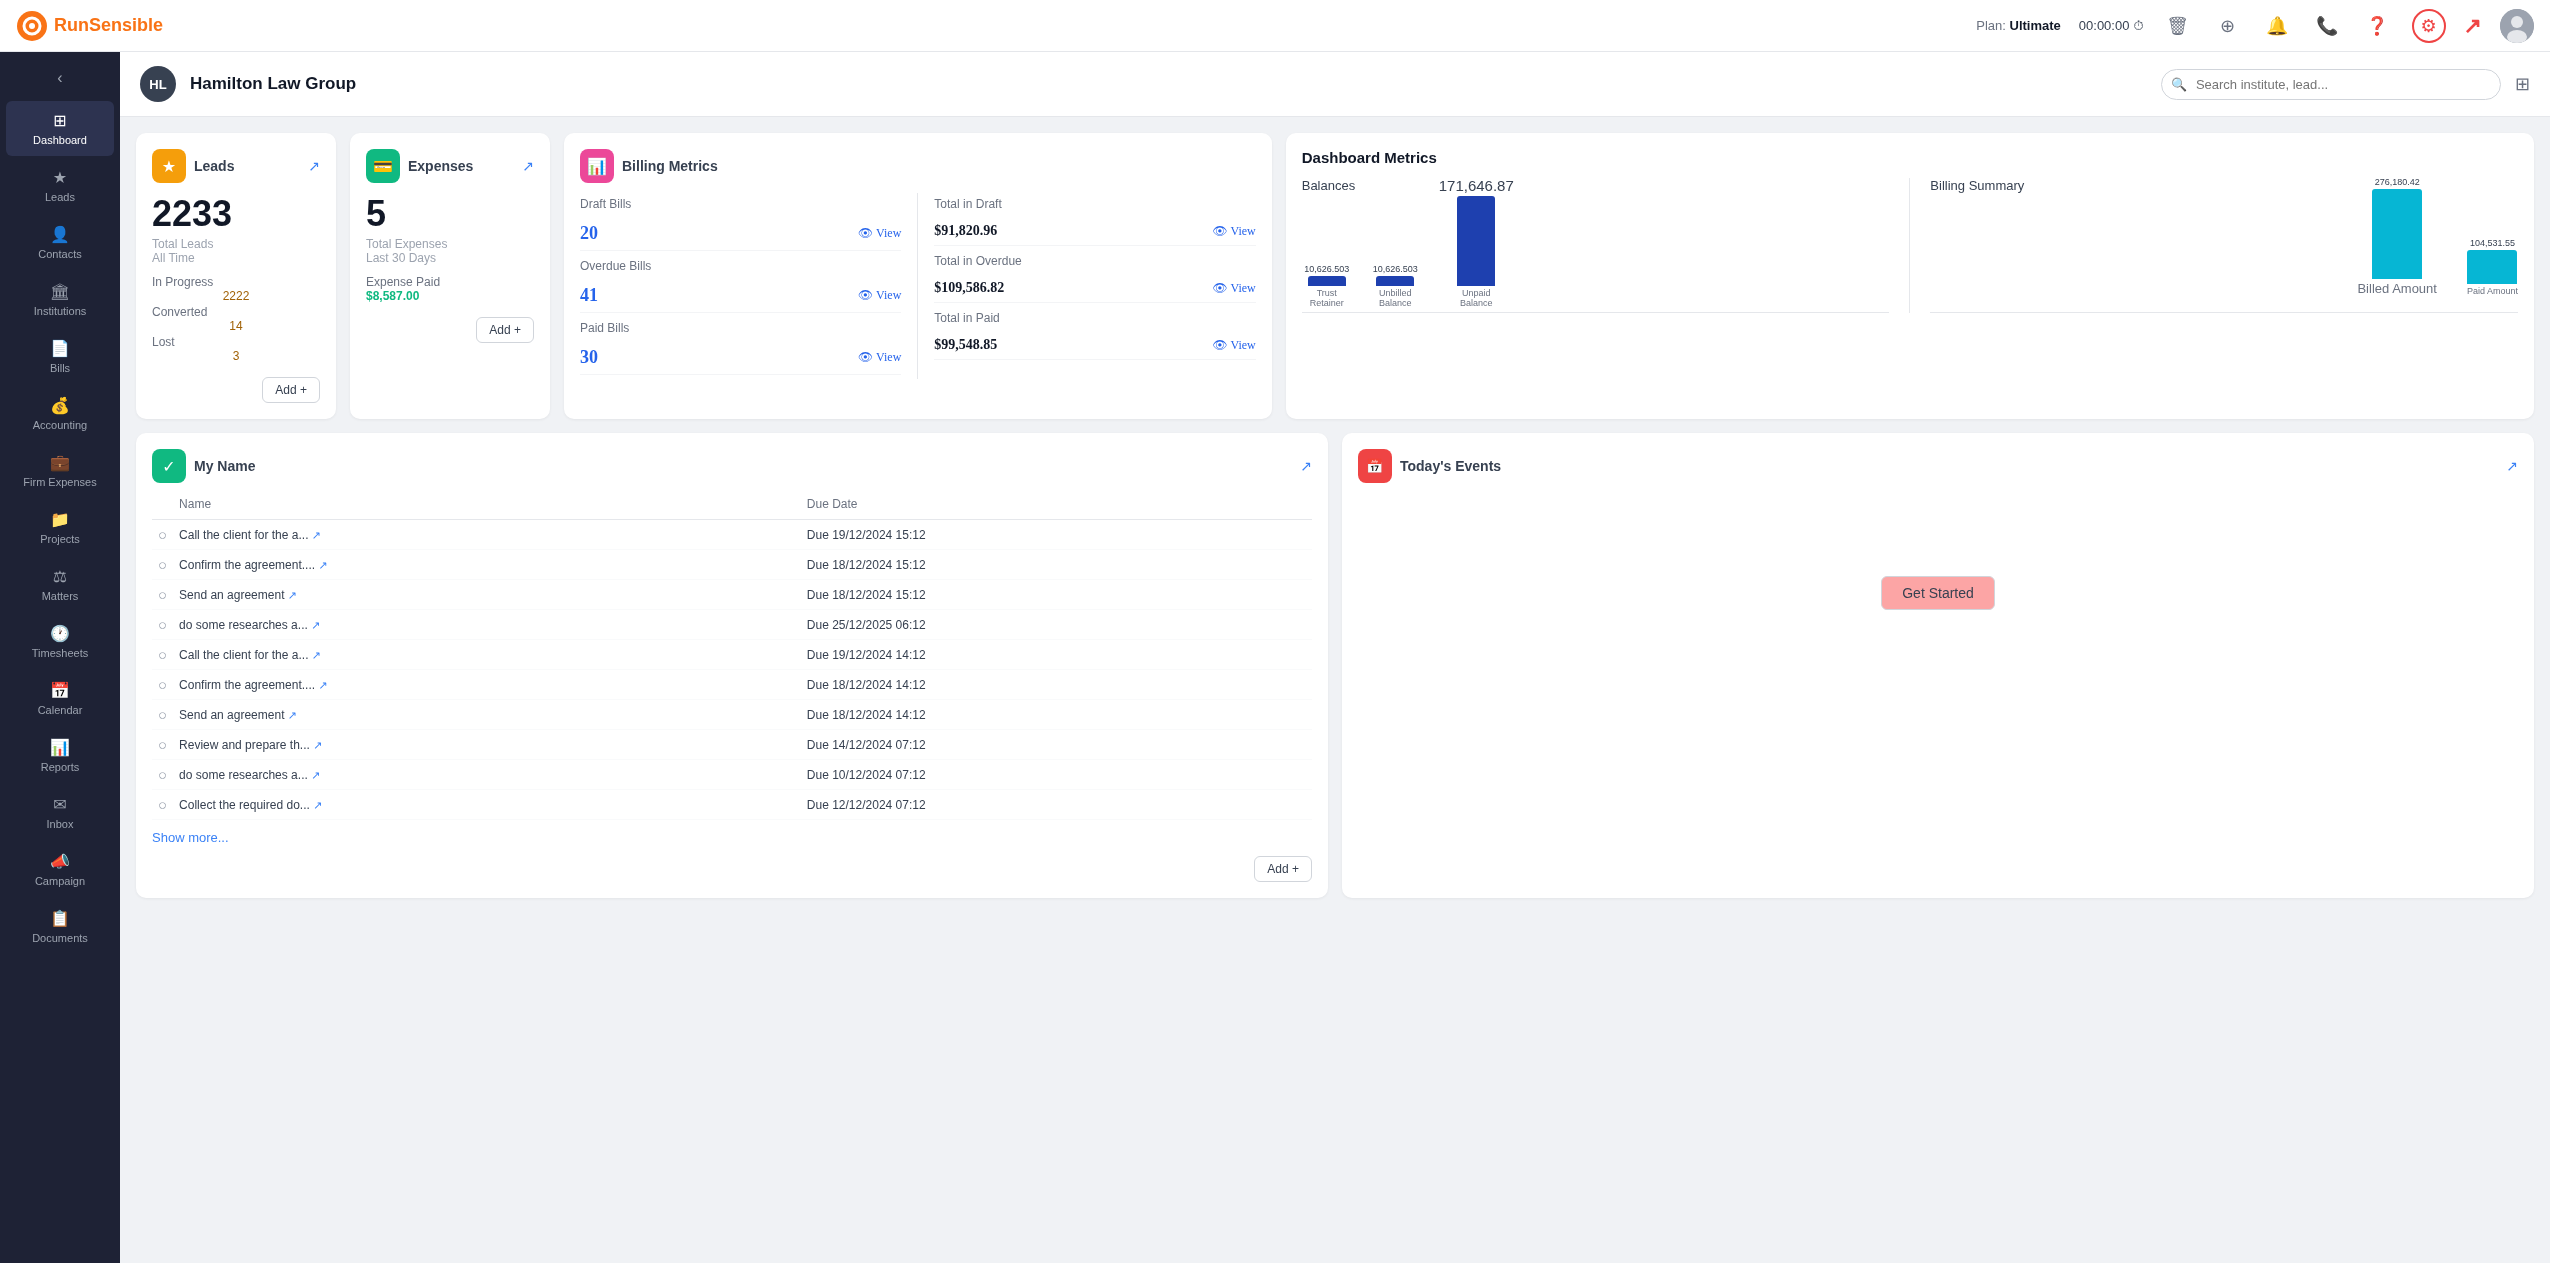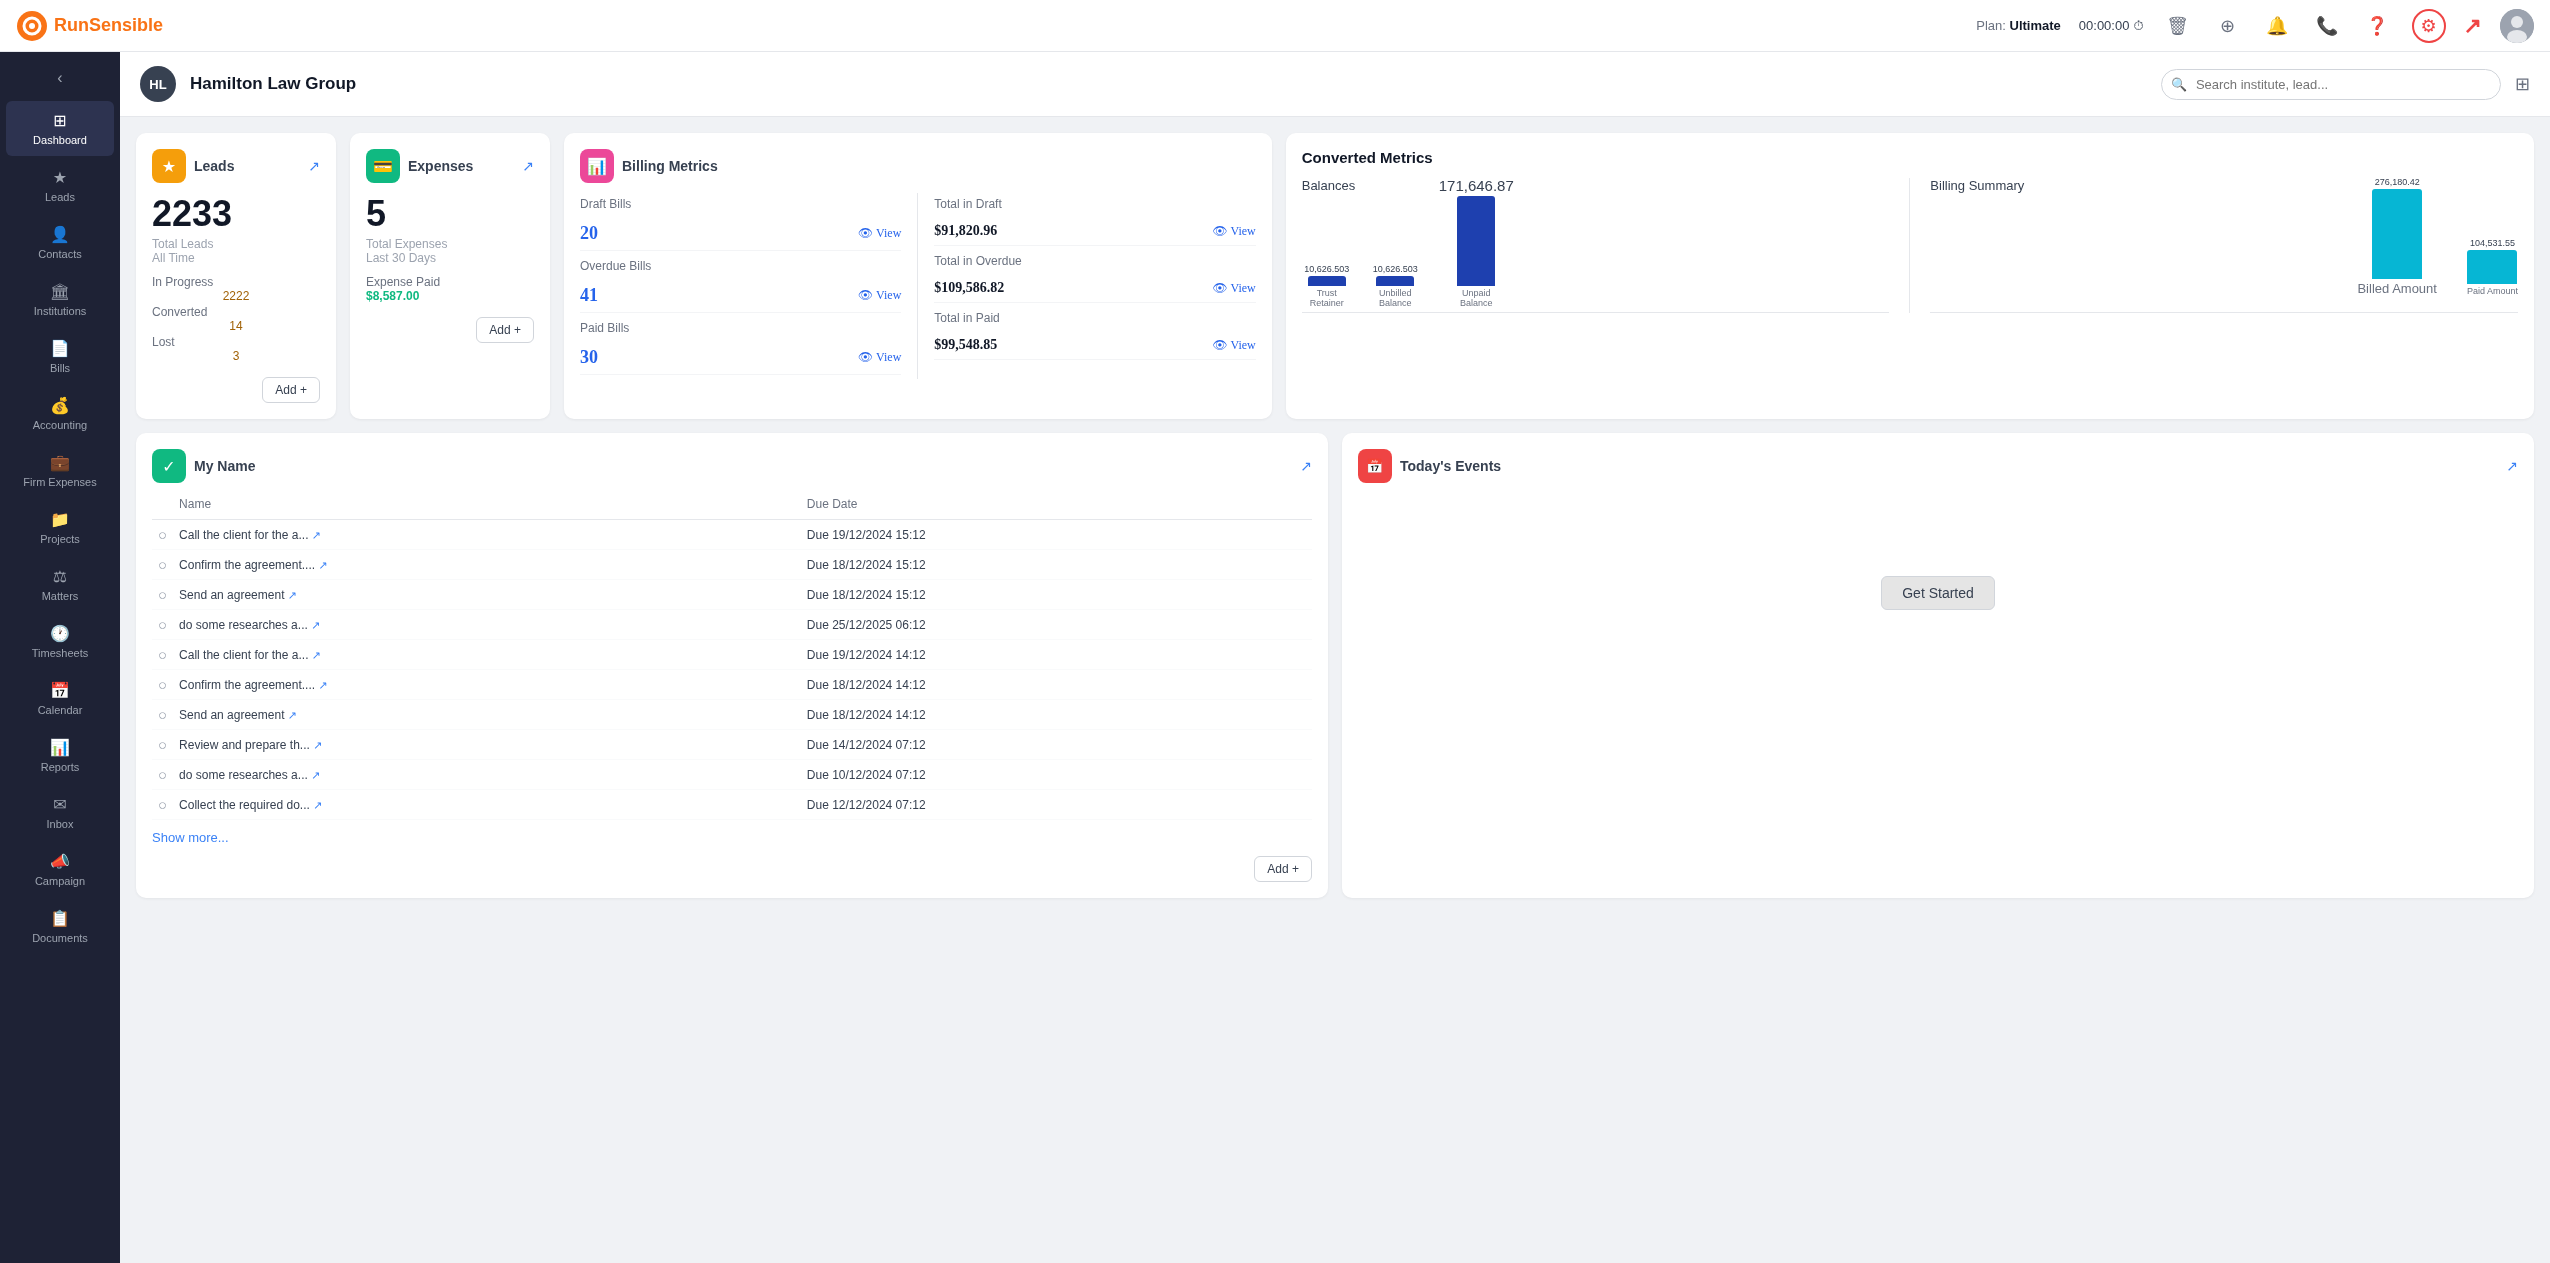--- a/index.html
+++ b/index.html
@@ -286,21 +286,21 @@
       margin-top: 10px;
       background: none;
       border: 1px solid #d1d5db;
       border-radius: 6px;
       padding: 5px 12px;
       font-size: 12px;
       color: #374151;
       cursor: pointer;
     }
     .get-started-btn {
-      background: #e5e5e5;
+      background: #fca5a5;
       border: 1px solid #d1d5db;
       border-radius: 6px;
       padding: 8px 20px;
       font-size: 14px;
       color: #374151;
       cursor: pointer;
       margin: auto;
       display: block;
     }
     .events-body {
@@ -540,21 +540,21 @@
                 <div class="billing-row">
                   <span class="billing-amount">$99,548.85</span>
                   <span class="view-link">👁 <span>View</span></span>
                 </div>
               </div>
             </div>
           </div>
         </div>
 
         <div class="card financial-card">
-          <div class="financial-header">Converted Metrics</div>
+          <div class="financial-header">Dashboard Metrics</div>
           <div style="display:flex; gap:20px;">
 
             <div style="flex:1;">
               <div class="chart-section-title">Balances</div>
               <div style="display:flex; align-items:flex-end; gap:16px; height:110px; border-bottom:1px solid #e5e7eb; position:relative; padding-bottom:4px;">
 
                 <div style="display:flex; flex-direction:column; align-items:center; gap:2px;">
                   <span style="font-size:9px; color:#374151;">10,626.503</span>
                   <div style="width:38px; height:10px; background:#1e40af; border-radius:3px 3px 0 0;"></div>
                   <span style="font-size:9px; color:#6b7280; text-align:center; max-width:50px;">Trust Retainer</span>

